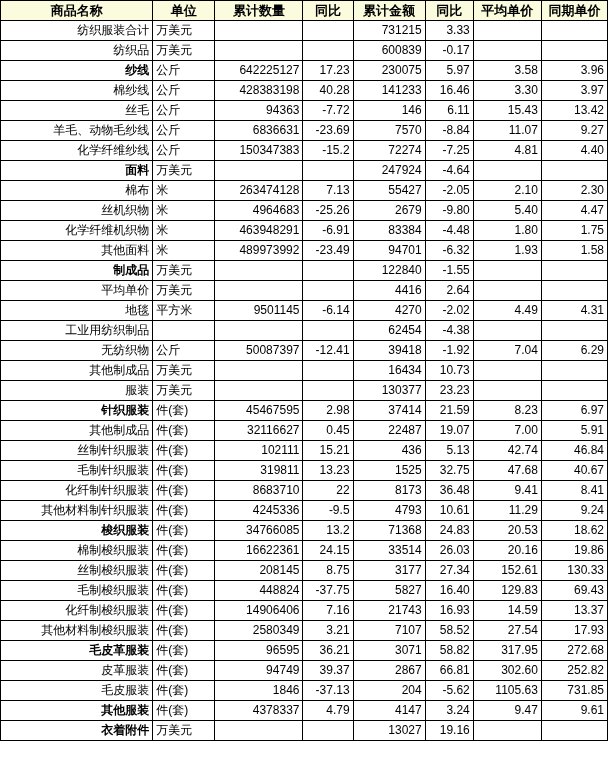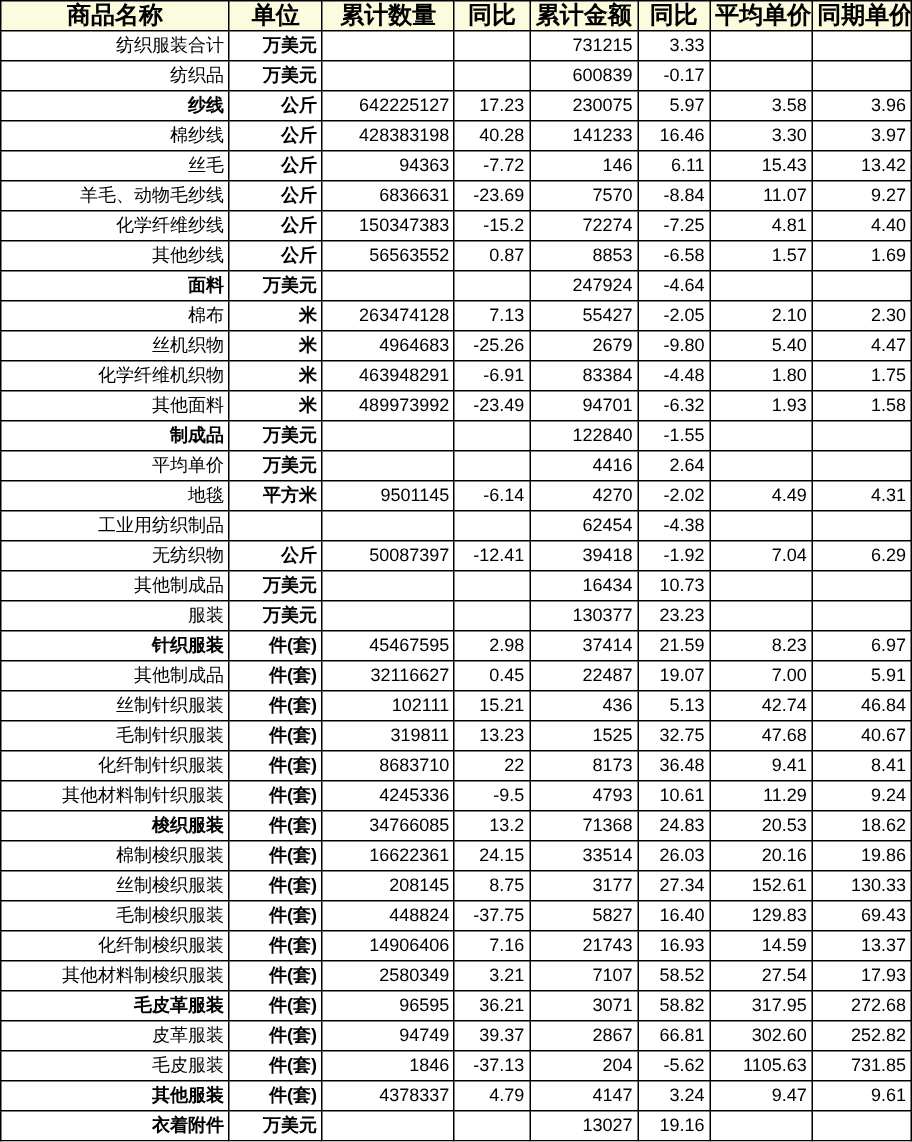--- a/index.html
+++ b/index.html
@@ -26,34 +26,34 @@
     height: 19px;
     padding: 0 3px;
     line-height: 17px;
     white-space: nowrap;
     overflow: hidden;
   }
   table.stat-table thead th {
     background: #fbfbdd;
     text-align: center;
     font-weight: bold;
-    font-size: 16px;
+    font-size: 13px;
   }
   
   col.c-name  { width: 152px; }
   col.c-unit  { width: 62px;  }
   col.c-qty   { width: 88px;  }
   col.c-qyoy  { width: 50px;  }
   col.c-amt   { width: 72px;  }
   col.c-ayoy  { width: 48px;  }
   col.c-avg   { width: 68px;  }
   col.c-prev  { width: 66px;  }
 
   td.name     { text-align: right; }
-  td.unit     { text-align: right; font-weight: bold; }
+  td.unit     { text-align: left; }
   td.num      { text-align: right; }
 
   
   .lvl0 { padding-left: 3px;  font-weight: normal; }
   .lvl1 { padding-left: 11px; font-weight: bold; }
   .lvl2 { padding-left: 20px; }
 </style>
 </head>
 <body>
 
@@ -145,30 +145,20 @@
         <td class="name lvl2">化学纤维纱线</td>
         <td class="unit">公斤</td>
         <td class="num">150347383</td>
         <td class="num">-15.2</td>
         <td class="num">72274</td>
         <td class="num">-7.25</td>
         <td class="num">4.81</td>
         <td class="num">4.40</td>
       </tr>
       <tr>
-        <td class="name lvl2">其他纱线</td>
-        <td class="unit">公斤</td>
-        <td class="num">56563552</td>
-        <td class="num">0.87</td>
-        <td class="num">8853</td>
-        <td class="num">-6.58</td>
-        <td class="num">1.57</td>
-        <td class="num">1.69</td>
-      </tr>
-      <tr>
         <td class="name lvl1">面料</td>
         <td class="unit">万美元</td>
         <td class="num"></td>
         <td class="num"></td>
         <td class="num">247924</td>
         <td class="num">-4.64</td>
         <td class="num"></td>
         <td class="num"></td>
       </tr>
       <tr>

